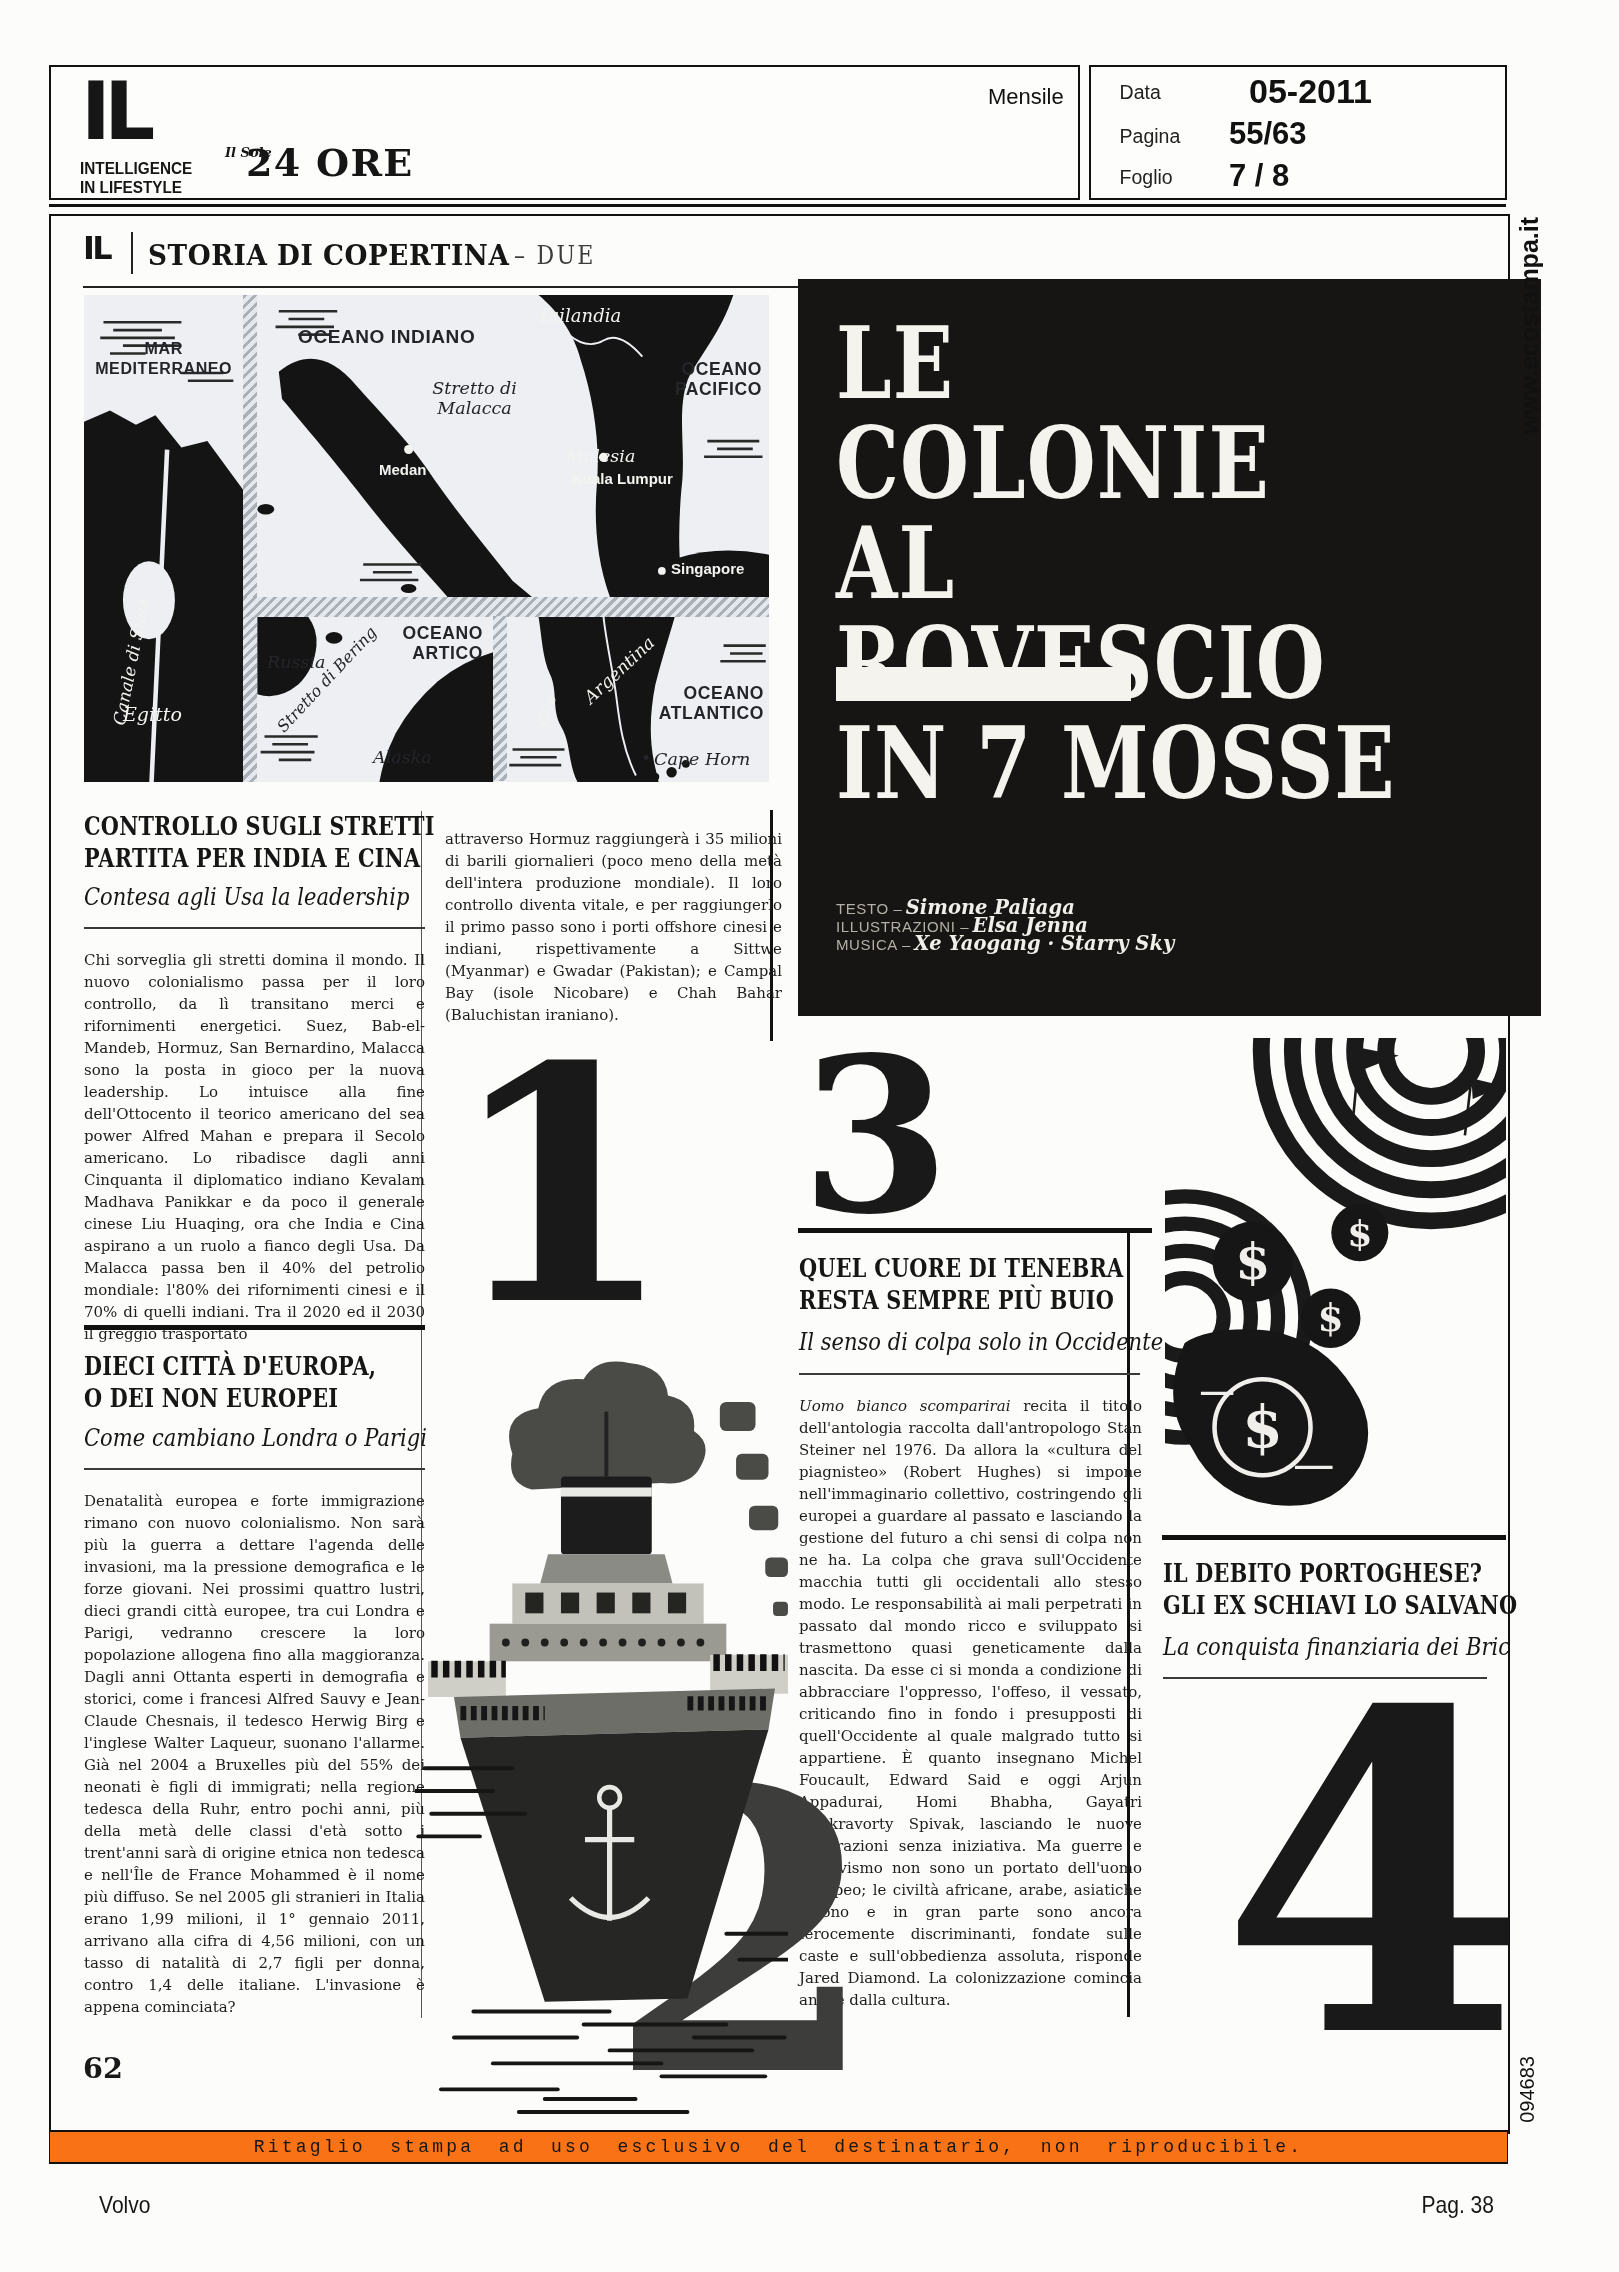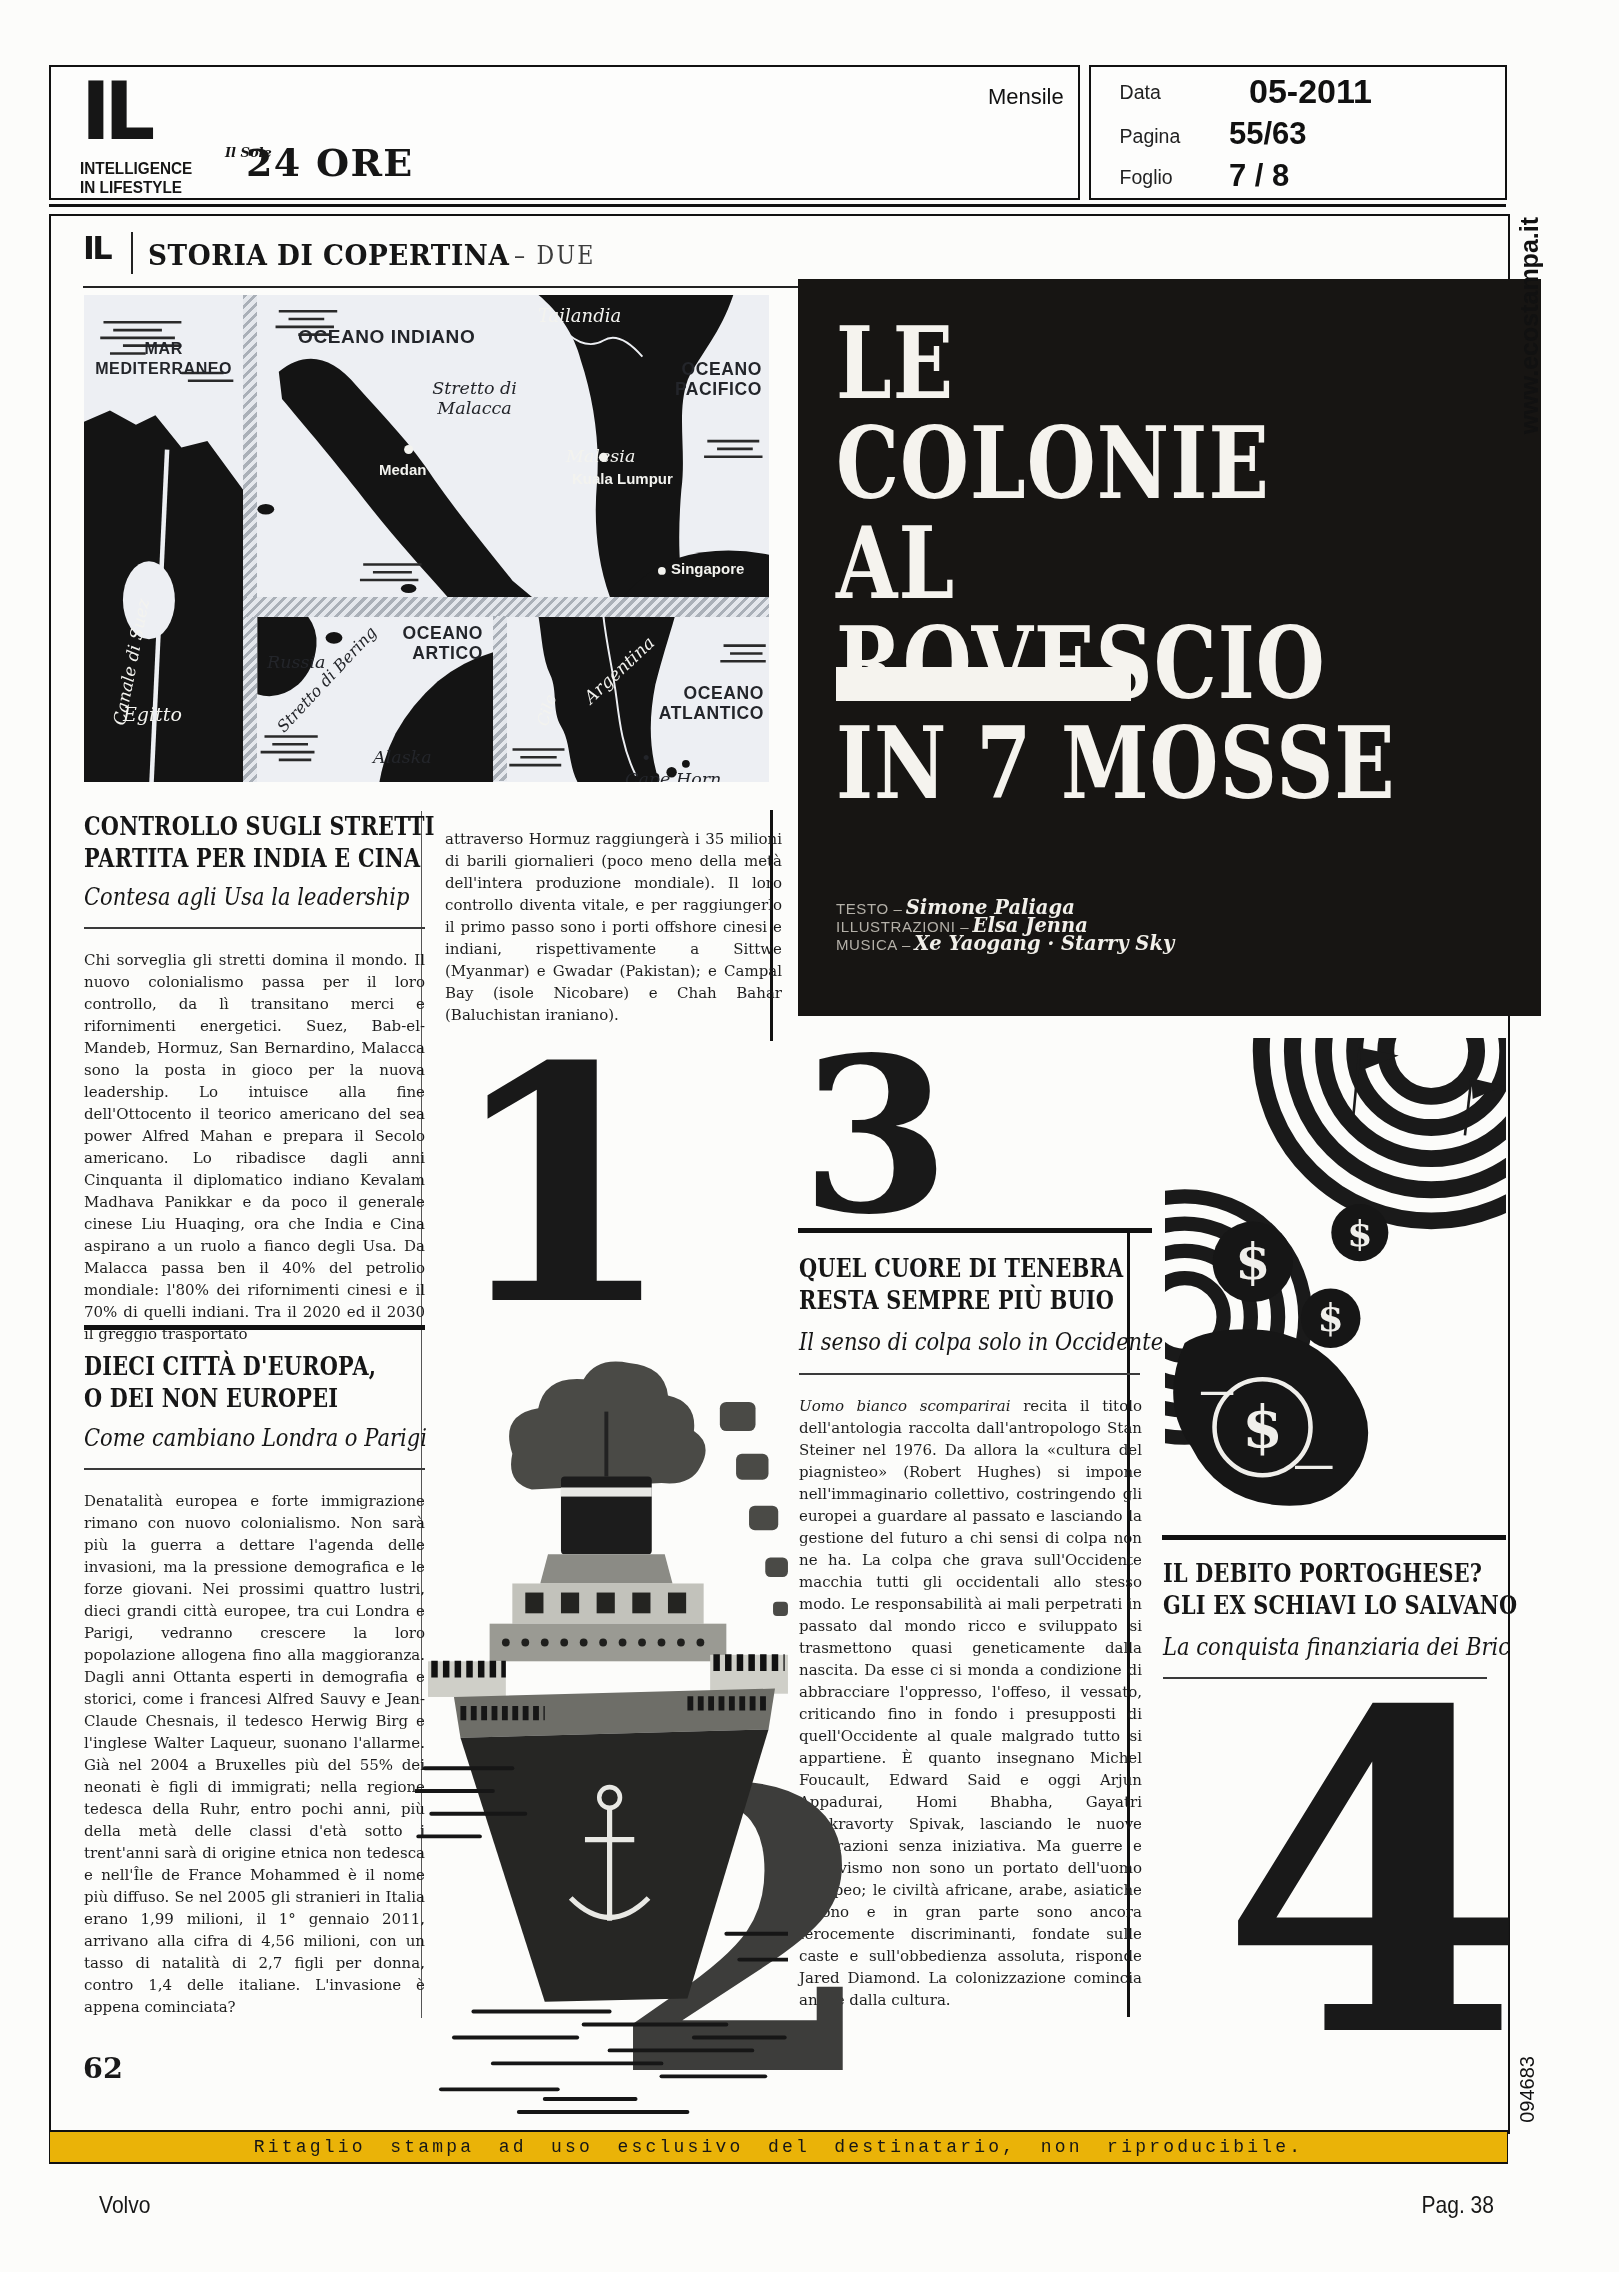--- a/index.html
+++ b/index.html
@@ -36,21 +36,21 @@
   .kicker{font-weight:bold;font-size:26px;line-height:32px;transform:scaleX(.80);transform-origin:0 0;letter-spacing:0.3px;}
   .standfirst{font-style:italic;font-size:23.4px;transform:scaleX(.90);transform-origin:0 0;}
   .rule-thick{background:#111;height:4.5px;}
   .rule-thin{background:#3a3a3a;height:1.9px;}
   .vrule{background:#555;width:1.3px;}
   .body{font-size:15px;line-height:22px;text-align:justify;color:#1d1d1d;}
   .bignum{font-weight:bold;color:#191919;}
   
   .strip{border:2.6px solid #111;border-left-width:1.9px;border-right-width:1.9px;
          font-family:"Liberation Mono",monospace;font-size:18px;letter-spacing:3.2px;word-spacing:10.4px;
-         display:flex;align-items:center;justify-content:center;background:#eab308;}
+         display:flex;align-items:center;justify-content:center;background:#f97316;}
   .vtext{writing-mode:vertical-rl;transform:rotate(180deg);font-family:"Liberation Sans",sans-serif;font-weight:bold;color:#111;}
   .ftr{font-family:"Liberation Sans",sans-serif;font-size:23.4px;transform:scaleX(.9);transform-origin:0 0;}
 </style>
 </head>
 <body>
 
 <div class="page">
 
   <div class="abs hbox" style="left:49px;top:65px;width:1027px;height:131px;">
     <div class="abs il-big" style="left:30px;top:5.2px;">IL</div>
@@ -164,21 +164,21 @@
     <span class="abs m-ital" style="left:183px;top:357px;">Russia</span>
     <span class="abs m-sea pre" style="left:279px;top:328px;width:120px;text-align:right;">OCEANO
 ARTICO</span>
     <span class="abs m-ital" style="left:196px;top:425px;transform:rotate(-47deg);transform-origin:0 50%;font-size:16px;">Stretto di Bering</span>
     <span class="abs m-ital" style="left:289px;top:452px;">Alaska</span>
     <span class="abs m-ital m-w" style="left:458px;top:421px;transform:rotate(-73deg);transform-origin:0 50%;font-size:16px;">Cile</span>
     <span class="abs m-ital m-w" style="left:503px;top:395px;transform:rotate(-43deg);transform-origin:0 50%;">Argentina</span>
     <span class="abs m-sea pre" style="left:563px;top:388px;width:117px;text-align:right;">OCEANO
 ATLANTICO</span>
     <span class="abs m-ital" style="left:557px;top:453px;">•</span>
-    <span class="abs m-ital" style="left:541px;top:454px;margin-top:20px;">Cape Horn</span>
+    <span class="abs m-ital" style="left:570px;top:454px;">Cape Horn</span>
   </div>
 
   <div class="abs fbox" style="left:798px;top:279px;width:707px;height:737px;">
     <div class="abs f-title" style="left:38px;top:34px;">
       <span>LE COLONIE</span>
       <span>AL ROVESCIO</span>
       <span>IN 7 MOSSE</span>
     </div>
     <div class="abs" style="left:38px;top:388px;width:295px;height:34px;background:#f5f3ee;"></div>
     <div class="abs" style="left:38px;top:621px;line-height:16px;">

